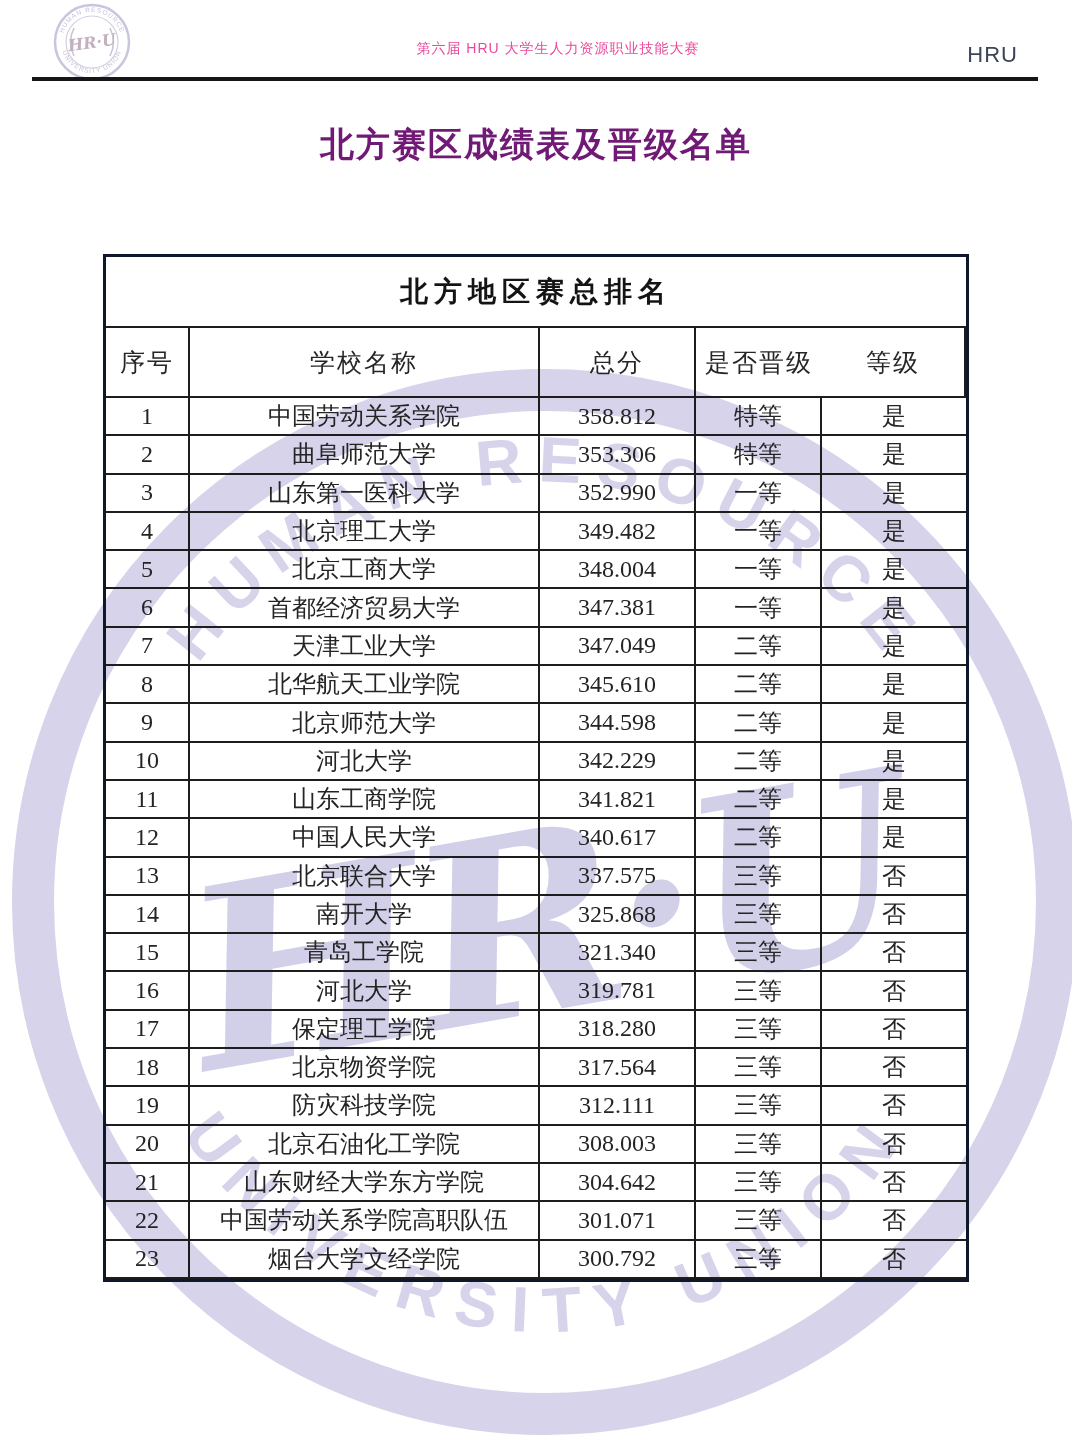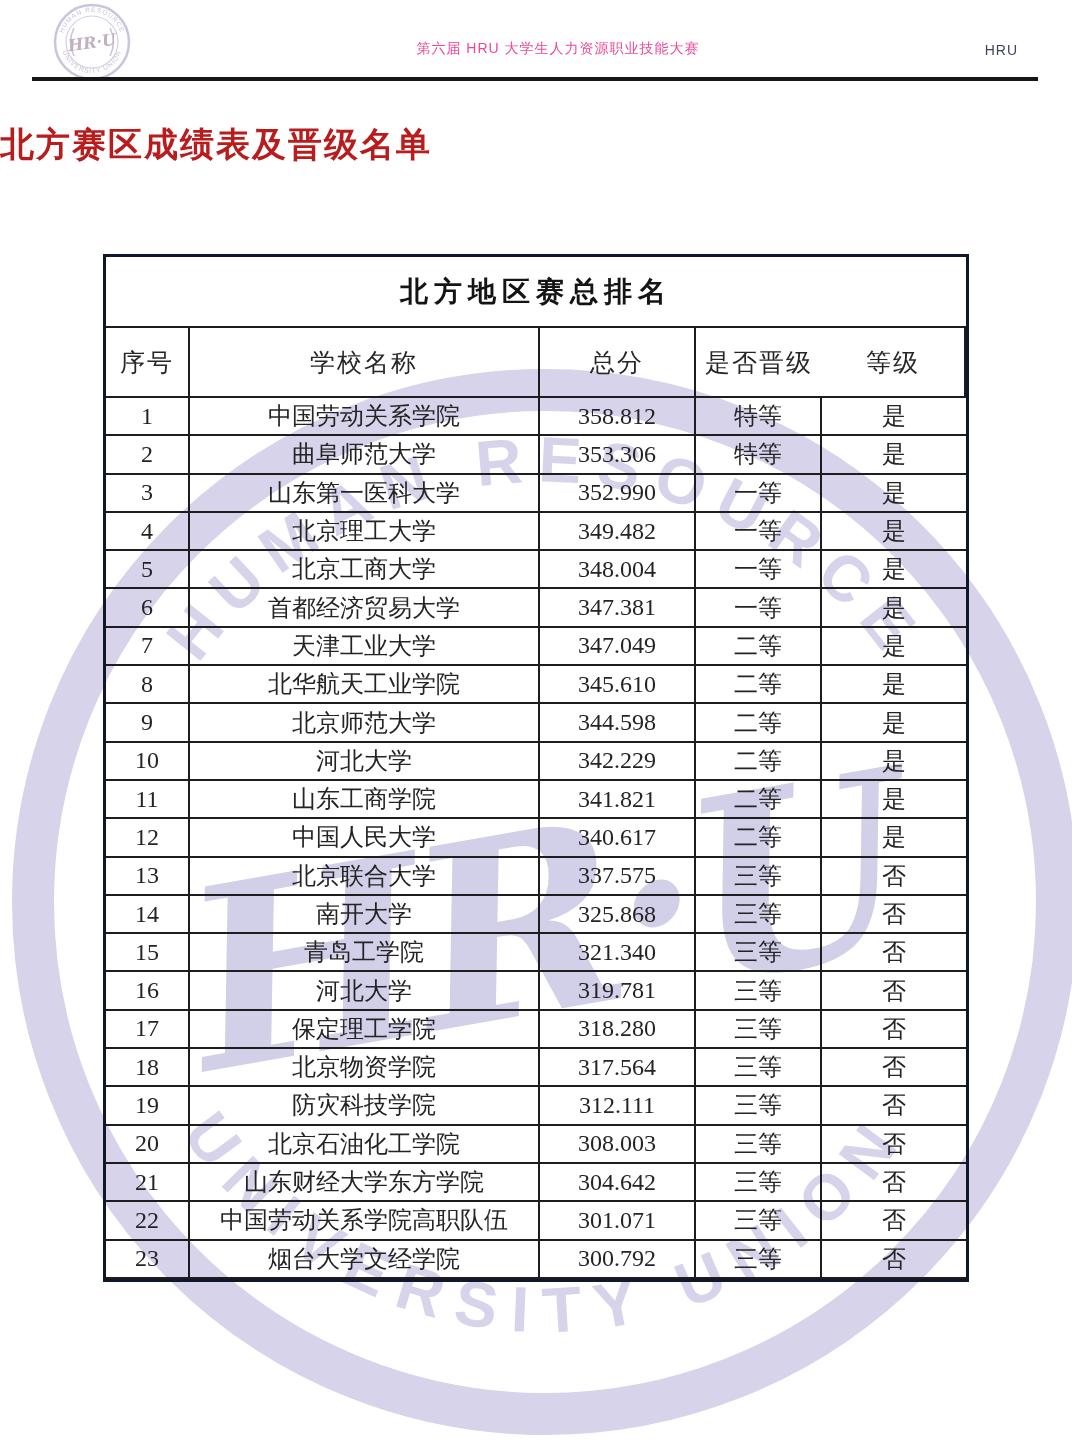--- a/index.html
+++ b/index.html
@@ -12,31 +12,31 @@
   .watermark { position:absolute; left:0; top:0; z-index:0; pointer-events:none; }
   
   .corner-logo { position:absolute; left:52px; top:2px; z-index:1; }
   .hdr-title {
     position:absolute; top:40px; left:0; width:100%; z-index:1;
     text-align:center; text-indent:44px;
     font-size:14px; letter-spacing:1px; color:#ec4899;
   }
   .hdr-brand {
     position:absolute; top:42px; right:54px; z-index:1;
-    font-size:14px; color:#3c4557; letter-spacing:1px;
+    font-size:22px; color:#3c4557; letter-spacing:1px;
   }
   .hdr-rule {
     position:absolute; top:77px; left:32px; width:1006px; height:4px;
     background:#161616; z-index:1;
   }
   
   .doc-title {
     position:absolute; top:122px; left:0; width:100%; z-index:1;
-    font-size:34px; font-weight:bold;
-    letter-spacing:2px; color:#b91c1c;
+    text-align:center; font-size:34px; font-weight:bold;
+    letter-spacing:2px; color:#701a75;
   }
   
   .tbl {
     position:absolute; left:103px; top:254px; width:866px; z-index:1;
     box-sizing:border-box;
     border:3px solid #0f172a;
     display:grid;
     grid-template-columns:84px 350px 156px 126px 144px;
     background:transparent;
     color:#242424;

